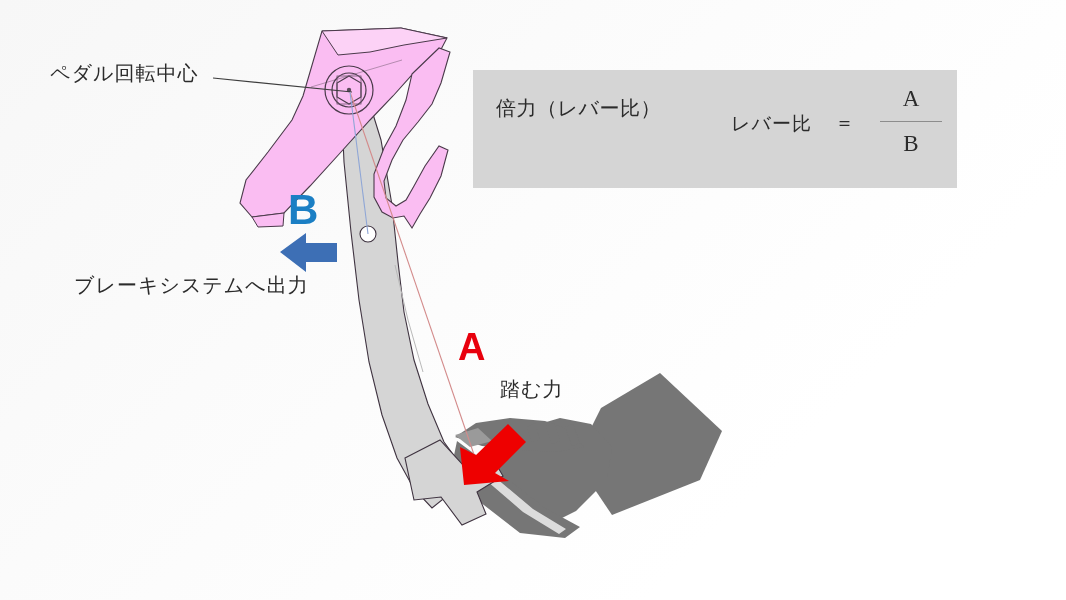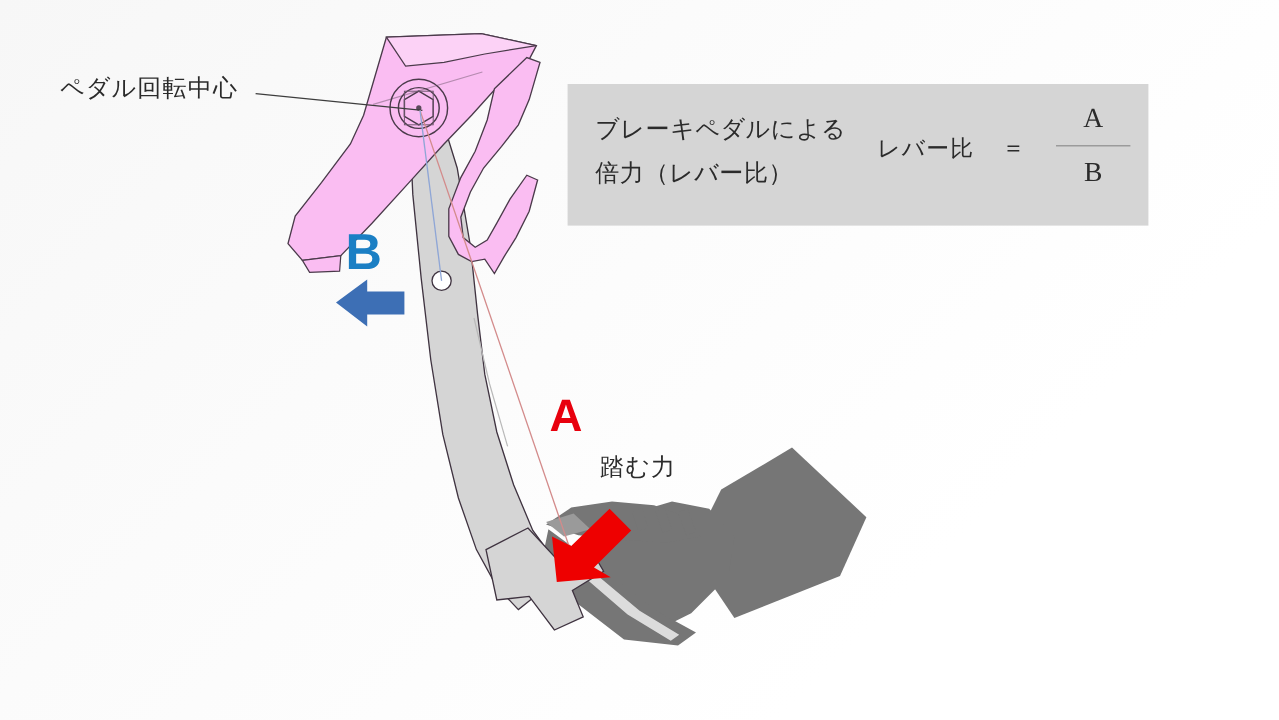--- a/index.html
+++ b/index.html
@@ -195,31 +195,31 @@
     <line x1="350" y1="92" x2="368" y2="234" stroke="#8fa6d6" stroke-width="1.1"></line>
 
     <polygon points="280,252 306,233 306,243 337,243 337,262 306,262 306,272" fill="#3d6fb5"></polygon>
 
     <polygon points="464,485 460,447 476,455 508,424 526,442 495,473 509,481" fill="#ee0000"></polygon>
 
   </svg>
 
   <div class="lbl" id="label-pivot">ペダル回転中心</div>
 
+  <div class="lbl" id="label-output">ブレーキシステムへ出力</div>
 
   <div class="lbl" id="label-force">踏む力</div>
 
   <div class="lbl" id="label-b">B</div>
 
   <div class="lbl" id="label-a">A</div>
 
   <div id="formula-box">
 
     <div id="formula-caption">
-      <div>ブレーキペダルによる</div>
       <div>倍力（レバー比）</div>
     </div>
 
     <div id="ratio-term">レバー比</div>
 
     <div id="equals-sign">＝</div>
 
     <div id="fraction">
       <div>A</div>
       <div class="bar"></div>

